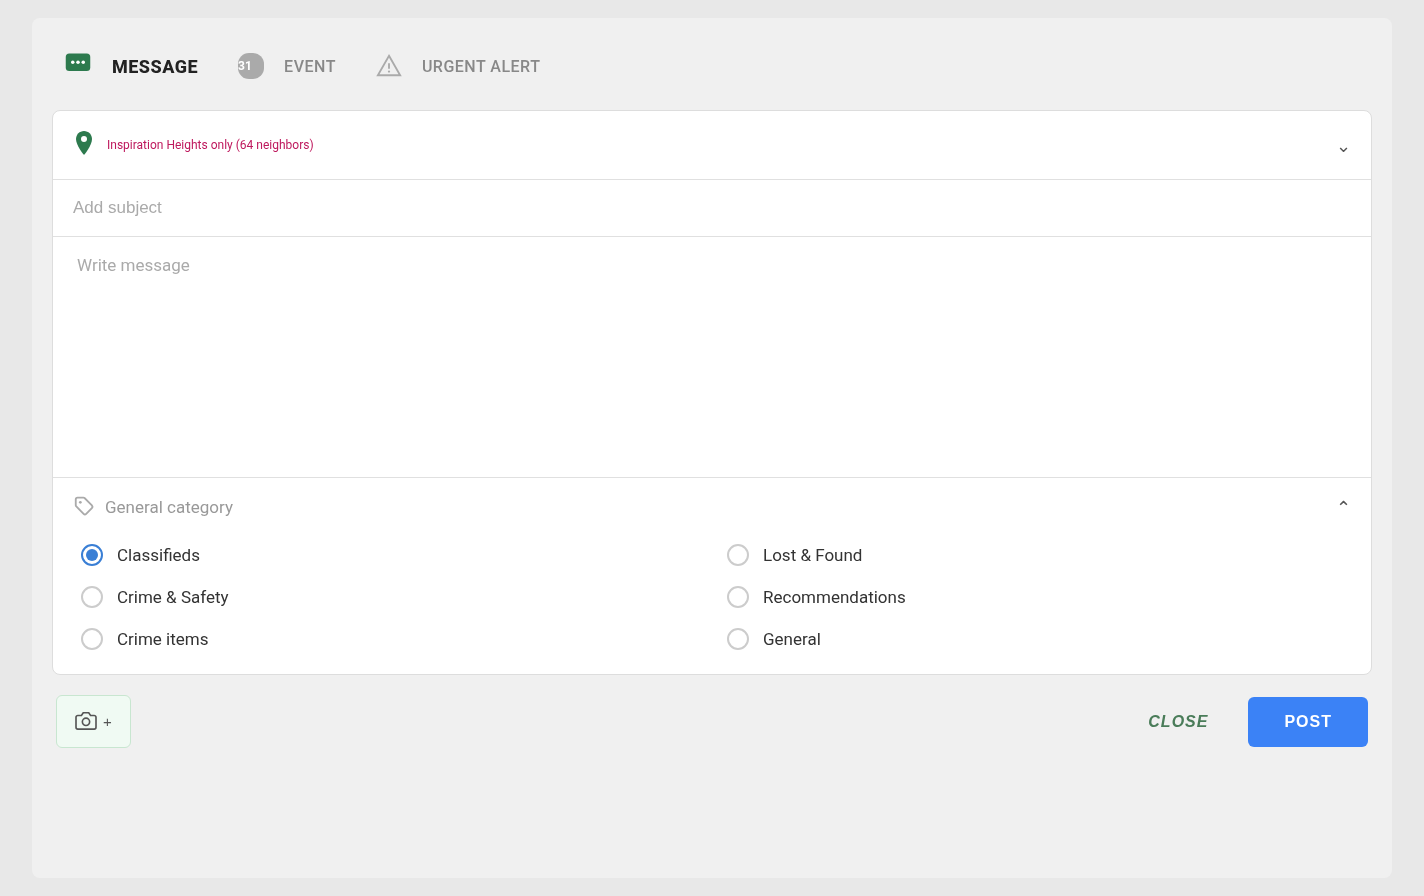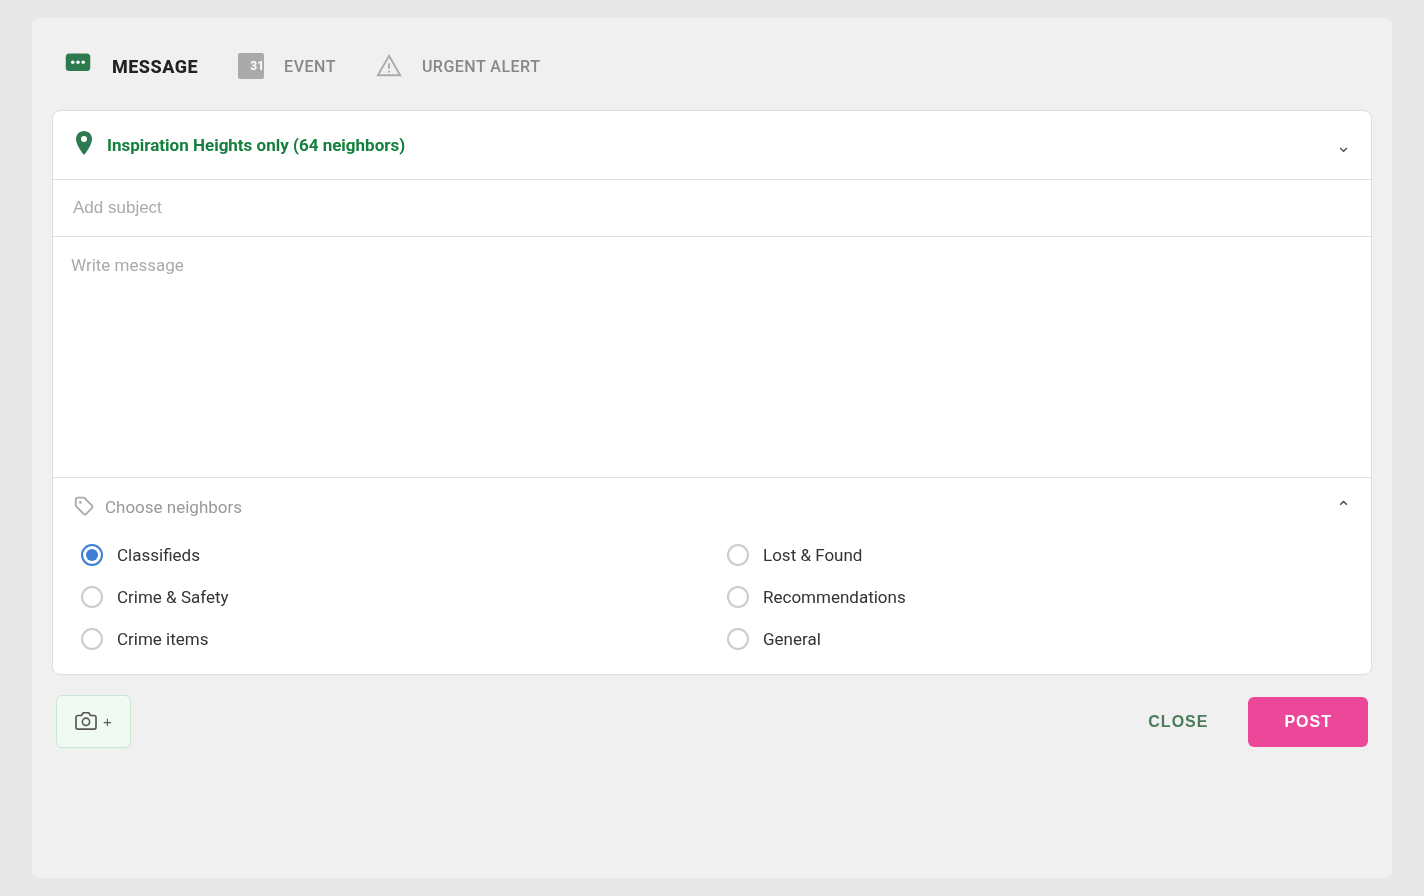--- a/index.html
+++ b/index.html
@@ -47,24 +47,24 @@
       letter-spacing: 0.5px;
     }
     .tab-icon-message {
       width: 28px;
       height: 28px;
     }
     .tab-icon-event {
       width: 26px;
       height: 26px;
       background: #aaa;
-      border-radius: 2px;
-      display: flex;
-      align-items: center;
-      justify-content: flex-end;
+      border-radius: 11px;
+      display: flex;
+      align-items: center;
+      justify-content: flex-start;
       color: white;
       font-size: 12px;
       font-weight: bold;
     }
     .tab-icon-alert {
       width: 26px;
       height: 26px;
       display: flex;
       align-items: center;
       justify-content: center;
@@ -81,23 +81,22 @@
       padding: 18px 20px;
       border-bottom: 1px solid #e0e0e0;
       cursor: pointer;
     }
     .location-pin-icon {
       margin-right: 12px;
       flex-shrink: 0;
     }
     .location-text {
       flex: 1;
-      font-size: 17px;
-      color: #15803d;
-      font-weight: bold;
+      font-size: 12px;
+      color: #be185d;
     }
     .chevron-icon {
       color: #555;
       font-size: 18px;
     }
     .subject-row {
       padding: 18px 20px;
       border-bottom: 1px solid #e0e0e0;
     }
     .subject-input {
@@ -105,21 +104,21 @@
       border: none;
       outline: none;
       font-size: 17px;
       color: #aaa;
       background: transparent;
     }
     .subject-input::placeholder {
       color: #aaa;
     }
     .message-row {
-      padding: 18px 18px;
+      padding: 18px 24px;
       border-bottom: 1px solid #e0e0e0;
       min-height: 240px;
     }
     .message-textarea {
       width: 100%;
       border: none;
       outline: none;
       font-size: 17px;
       color: #aaa;
       background: transparent;
@@ -215,23 +214,24 @@
     }
     .close-button {
       font-size: 16px;
       font-weight: 700;
       color: #4a7c59;
       letter-spacing: 1px;
       cursor: pointer;
       padding: 14px 20px;
       background: none;
       border: none;
+      font-style: italic;
     }
     .post-button {
-      background: #ec4899;
+      background: #3b82f6;
       color: white;
       font-size: 16px;
       font-weight: 700;
       letter-spacing: 1px;
       padding: 16px 36px;
       border: none;
       border-radius: 6px;
       cursor: pointer;
     }
   </style>
@@ -296,21 +296,21 @@
 
     <div class="category-row">
       <div class="category-header">
         <div class="category-header-left">
           <span>
             <svg width="22" height="22" viewBox="0 0 24 24" fill="none">
               <path d="M20.6 12.4l-8-8A2 2 0 0 0 11.2 4H5a2 2 0 0 0-2 2v6.2a2 2 0 0 0 .6 1.4l8 8a2 2 0 0 0 2.8 0l6.2-6.2a2 2 0 0 0 0-2.8z" stroke="#aaa" stroke-width="2" fill="none"></path>
               <circle cx="8" cy="9" r="1.5" fill="#aaa"></circle>
             </svg>
           </span>
-          <span class="category-label">Choose neighbors</span>
+          <span class="category-label">General category</span>
         </div>
         <span class="chevron-up">⌃</span>
       </div>
 
       <div class="category-grid">
 
         <div class="category-option">
           <div class="radio-outer selected">
             <div class="radio-inner"></div>
           </div>

